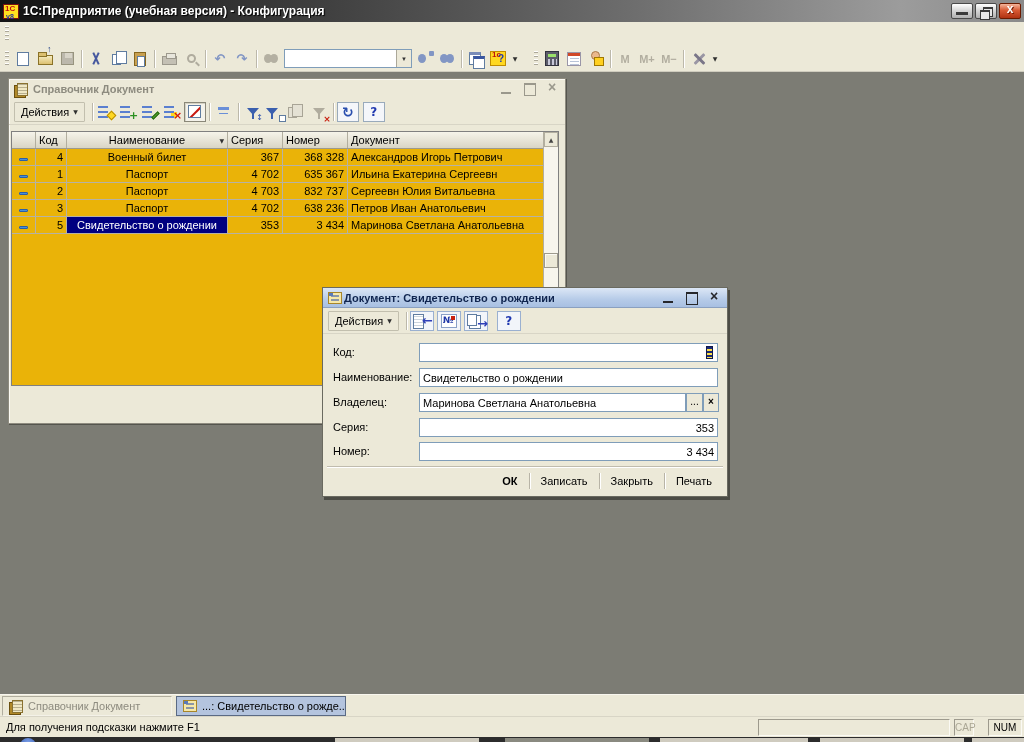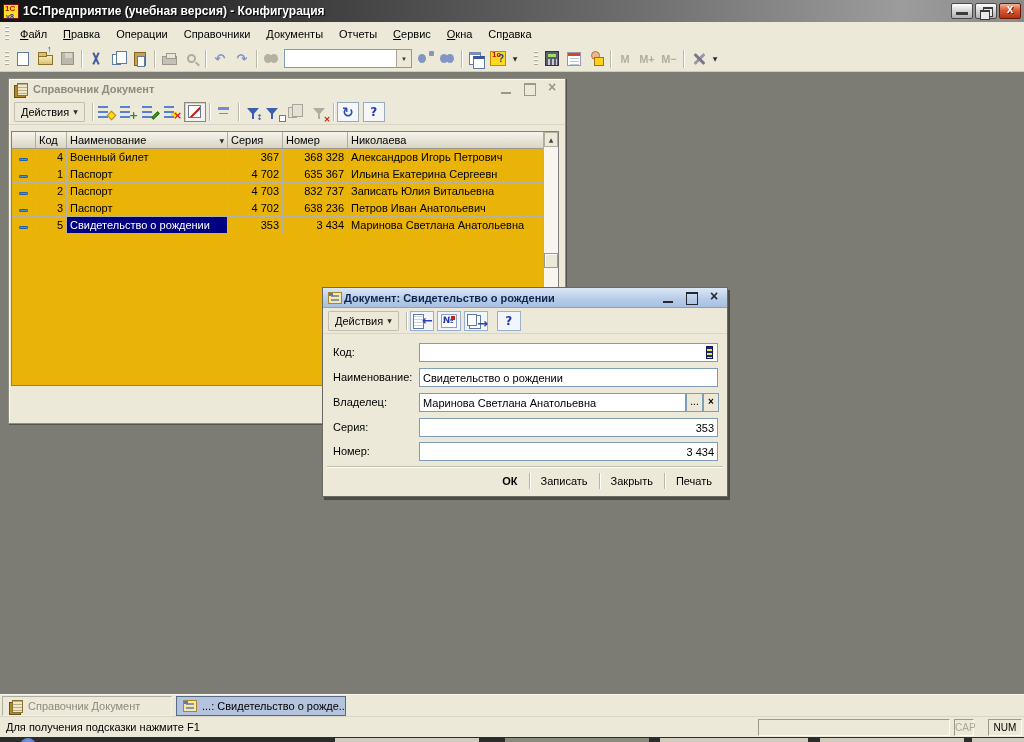--- a/index.html
+++ b/index.html
@@ -140,21 +140,21 @@
   .i-refresh { color:#2a4fae; font-weight:bold; font-size:14px; line-height:1; }
   .i-help { color:#2038b0; font-weight:bold; font-size:12px; }
 
   
   .tablebox { position:absolute; left:2px; top:52px; width:548px; height:255px; background:#eab308; border:1px solid #808080; }
   .thead { display:flex; height:17px; background:linear-gradient(180deg,#f6f4ea,#d9d5c5);
     border-bottom:1px solid #9d9a8d; }
   .th { border-right:1px solid #b2ae9f; padding:2px 3px 0 3px; white-space:nowrap; overflow:hidden; position:relative; }
   .trow { display:flex; height:17px; border-bottom:1px solid #b6b2a4; }
   .td { border-right:1px solid #b6b2a4; padding:2px 3px 0 3px; white-space:nowrap; overflow:hidden; }
-  .w-ic { width:24px; } .w-code { width:31px; } .w-name { width:161px; } .w-ser { width:55px; } .w-num { width:65px; } .w-own { width:182px; border-right:none; }
+  .w-ic { width:24px; } .w-code { width:31px; } .w-name { width:161px;text-align:center; } .w-ser { width:55px; } .w-num { width:65px; } .w-own { width:182px; border-right:none; }
   .ta-r { text-align:right; }
   .td.sel { background:#000080; color:#fff; }
   .dash { display:inline-block; width:9px; height:3px; background:#4a8fd8; border:1px solid #2a5fa8; border-radius:1px; margin:4px 0 0 4px; }
   .sortind { position:absolute; right:3px; top:5px; font-size:6px; color:#303030; }
   .vscroll { position:absolute; right:0; top:0; bottom:0; width:15px; background:#f7f5ed; border-left:1px solid #b2ae9f; }
   .vs-up { position:absolute; left:0; top:0; width:14px; height:15px; background:#ece9d8; border:1px solid #b2ae9f;
     display:flex; align-items:center; justify-content:center; font-size:6px; color:#444; }
   .vs-thumb { position:absolute; left:0; top:121px; width:14px; height:15px; background:#ece9d8; border:1px solid #9d9a8d; box-shadow:inset 1px 1px 0 #fbfaf4; }
 
   
@@ -221,31 +221,20 @@
 <div class="titlebar">
   <span class="appicon"></span>
   <span class="ttl">1С:Предприятие (учебная версия) - Конфигурация</span>
   <span class="wbtn g-min"></span>
   <span class="wbtn g-rest"></span>
   <span class="wbtn close g-close"></span>
 </div>
 
 <div class="menubar">
   <span class="grip"></span>
-  <span style="display:flex;">
-      <span class="menu-item"><u>Ф</u>айл</span>
-      <span class="menu-item"><u>П</u>равка</span>
-      <span class="menu-item">Операции</span>
-      <span class="menu-item">Справочники</span>
-      <span class="menu-item"><u>Д</u>окументы</span>
-      <span class="menu-item">Отчеты</span>
-      <span class="menu-item"><u>С</u>ервис</span>
-      <span class="menu-item"><u>О</u>кна</span>
-      <span class="menu-item">Сп<u>р</u>авка</span>
-    </span>
 </div>
 
 <div class="toolbar">
   <span class="grip"></span>
   <span class="tbtn">
       <span class="i-new"></span>
     </span>
   <span class="tbtn">
       <span class="i-open"></span>
     </span>
@@ -399,21 +388,21 @@
         </span>
     </div>
 
     <div class="tablebox">
       <div class="thead">
         <span class="th w-ic"></span>
         <span class="th w-code">Код</span>
         <span class="th w-name"><span>Наименование</span><span class="sortind glyph">▼</span></span>
         <span class="th w-ser">Серия</span>
         <span class="th w-num">Номер</span>
-        <span class="th w-own" style="border-right:none;">Николаева</span>
+        <span class="th w-own" style="border-right:none;">Документ</span>
       </div>
       <div>
           <div class="trow">
             <span class="td w-ic"><span class="dash"></span></span>
             <span class="td w-code ta-r">4</span>
             <span class="td w-name">Военный билет</span>
             <span class="td w-ser ta-r">367</span>
             <span class="td w-num ta-r">368 328</span>
             <span class="td w-own">Александров Игорь Петрович</span>
           </div>
@@ -424,21 +413,21 @@
             <span class="td w-ser ta-r">4 702</span>
             <span class="td w-num ta-r">635 367</span>
             <span class="td w-own">Ильина Екатерина Сергеевн</span>
           </div>
           <div class="trow">
             <span class="td w-ic"><span class="dash"></span></span>
             <span class="td w-code ta-r">2</span>
             <span class="td w-name">Паспорт</span>
             <span class="td w-ser ta-r">4 703</span>
             <span class="td w-num ta-r">832 737</span>
-            <span class="td w-own">Записать Юлия Витальевна</span>
+            <span class="td w-own">Сергеевн Юлия Витальевна</span>
           </div>
           <div class="trow">
             <span class="td w-ic"><span class="dash"></span></span>
             <span class="td w-code ta-r">3</span>
             <span class="td w-name">Паспорт</span>
             <span class="td w-ser ta-r">4 702</span>
             <span class="td w-num ta-r">638 236</span>
             <span class="td w-own">Петров Иван Анатольевич</span>
           </div>
           <div class="trow">

